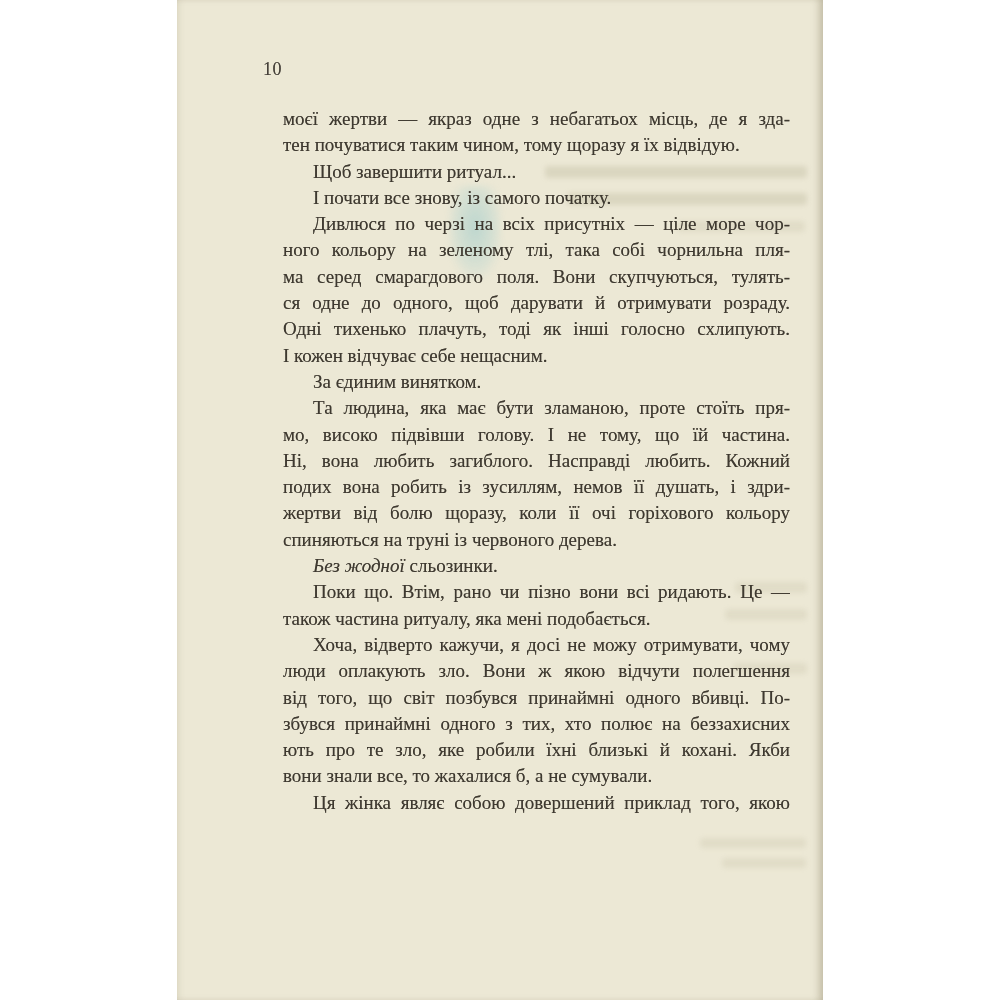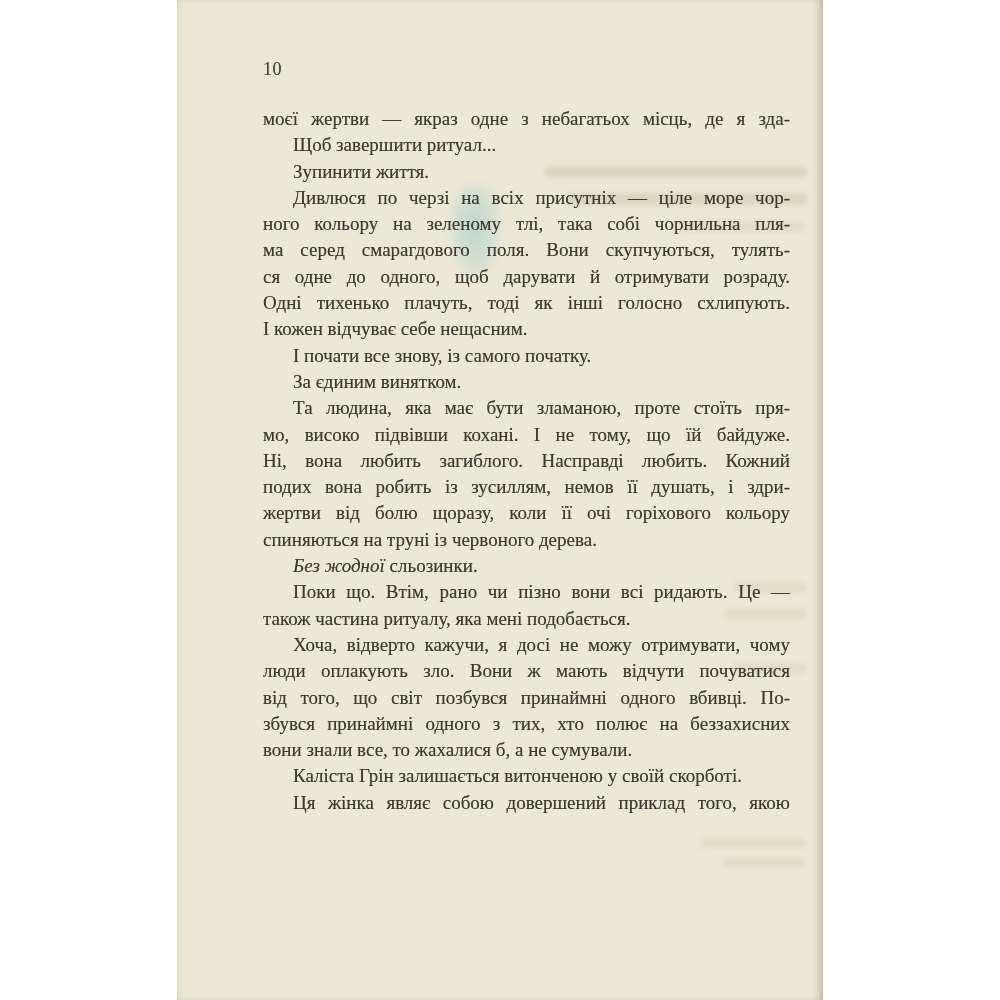--- a/index.html
+++ b/index.html
@@ -34,20 +34,21 @@
     position:absolute;left:86px;top:106px;width:527px;
     font-size:19px;line-height:26.3px;color:#3e3930;
     text-shadow:0 0 .6px rgba(62,57,48,.55);
   }
   .para{margin:0;padding:0;}
   .line{
     height:26.3px;overflow:hidden;
     text-align:justify;text-align-last:justify;
     text-justify:inter-word;
     white-space:normal;
+    margin-left:20px;
   }
   .line.end{text-align-last:left;}
   .line.indent{text-indent:30px;}
   .line i{}
   
   .bleed{position:absolute;border-radius:4px;pointer-events:none;}
   .bleed.bar{background:rgba(152,143,112,.20);filter:blur(2.5px);}
   .bleed.bar.light{background:rgba(152,143,112,.13);}
   .bleed.blob{
     background:radial-gradient(ellipse at 50% 45%, rgba(150,200,202,.55) 0%,
@@ -70,65 +71,61 @@
     <div class="bleed bar light" style="left:556px;top:663px;width:74px;height:11px;"></div>
     <div class="bleed bar light" style="left:523px;top:838px;width:106px;height:10px;"></div>
     <div class="bleed bar light" style="left:545px;top:858px;width:84px;height:10px;"></div>
 
     <div class="page-number">10</div>
 
     <div class="text-block">
 
     <div class="para">
           <div class="line">моєї жертви — якраз одне з небагатьох місць, де я зда-</div>
+          <div class="line end">тен почуватися таким чином, тому щоразу я їх відвідую.</div>
         </div>
         <div class="para">
           <div class="line indent end">Щоб завершити ритуал...</div>
         </div>
         <div class="para">
-          <div class="line indent end">Зупинити життя.</div>
+          <div class="line indent end">І почати все знову, із самого початку.</div>
         </div>
         <div class="para">
           <div class="line indent">Дивлюся по черзі на всіх присутніх — ціле море чор-</div>
           <div class="line">ного кольору на зеленому тлі, така собі чорнильна пля-</div>
           <div class="line">ма серед смарагдового поля. Вони скупчуються, тулять-</div>
           <div class="line">ся одне до одного, щоб дарувати й отримувати розраду.</div>
           <div class="line">Одні тихенько плачуть, тоді як інші голосно схлипують.</div>
           <div class="line end">І кожен відчуває себе нещасним.</div>
         </div>
         <div class="para">
-          <div class="line indent end">І почати все знову, із самого початку.</div>
-        </div>
-        <div class="para">
           <div class="line indent end">За єдиним винятком.</div>
         </div>
         <div class="para">
           <div class="line indent">Та людина, яка має бути зламаною, проте стоїть пря-</div>
-          <div class="line">мо, високо підвівши кохані. І не тому, що їй байдуже.</div>
+          <div class="line">мо, високо підвівши голову. І не тому, що їй частина.</div>
           <div class="line">Ні, вона любить загиблого. Насправді любить. Кожний</div>
           <div class="line">подих вона робить із зусиллям, немов її душать, і здри-</div>
           <div class="line">жертви від болю щоразу, коли її очі горіхового кольору</div>
           <div class="line end">спиняються на труні із червоного дерева.</div>
         </div>
         <div class="para">
           <div class="line indent end"><i>Без жодної</i> сльозинки.</div>
         </div>
         <div class="para">
           <div class="line indent">Поки що. Втім, рано чи пізно вони всі ридають. Це —</div>
           <div class="line end">також частина ритуалу, яка мені подобається.</div>
         </div>
         <div class="para">
           <div class="line indent">Хоча, відверто кажучи, я досі не можу отримувати, чому</div>
-          <div class="line">люди оплакують зло. Вони ж мають відчути почуватися</div>
+          <div class="line">люди оплакують зло. Вони ж якою відчути полегшення</div>
           <div class="line">від того, що світ позбувся принаймні одного вбивці. По-</div>
           <div class="line">збувся принаймні одного з тих, хто полює на беззахисних</div>
+          <div class="line">ють про те зло, яке робили їхні близькі й кохані. Якби</div>
           <div class="line end">вони знали все, то жахалися б, а не сумували.</div>
-        </div>
-        <div class="para">
-          <div class="line indent end">Каліста Грін залишається витонченою у своїй скорботі.</div>
         </div>
         <div class="para">
           <div class="line indent">Ця жінка являє собою довершений приклад того, якою</div>
         </div>
       </div>
 
   </div>
 </div>
 
 </body></html>

